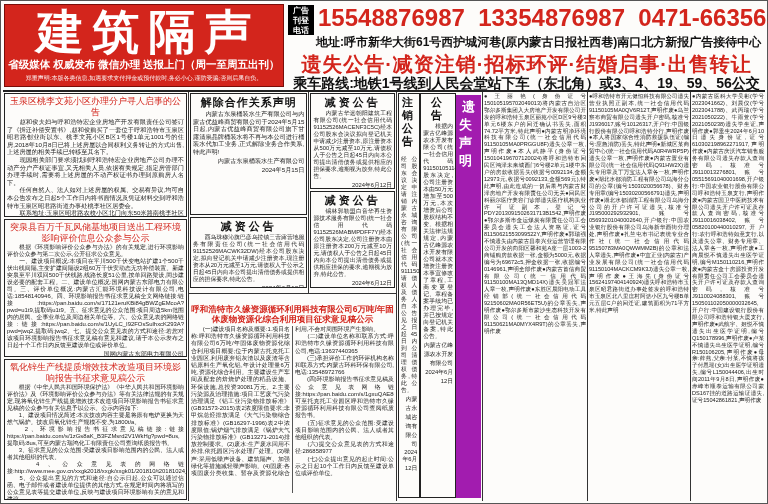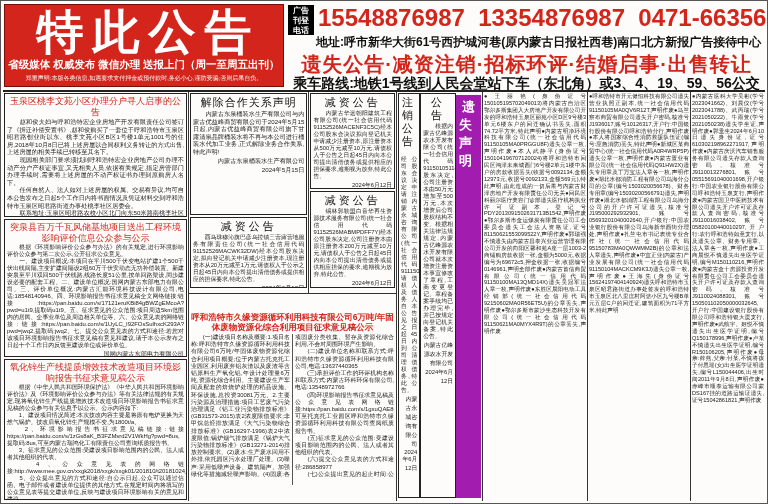--- a/index.html
+++ b/index.html
@@ -51,43 +51,43 @@
   .cg-c2{width:121px;border-right:1px solid #333;box-sizing:border-box;padding:1px;overflow:hidden;}
   .cg-c3{width:87px;box-sizing:border-box;padding:1px;overflow:hidden;}
   .col4{width:86px;display:flex;}
   .col5{width:105px;}
   .col6{width:103px;}
   .col7{flex:1;}
   
   .ad{border:1px solid #222;margin-bottom:2px;padding:1px 2px;box-sizing:border-box;overflow:hidden;background:#fdfcfa;}
   .ad:last-child{margin-bottom:0;}
   .ad-title-red{color:#d3251c;font-weight:normal;text-align:center;font-size:9px;line-height:10.5px;margin:1px 0;}
-  .ad-title-black{color:#111;font-weight:normal;text-align:center;font-size:11px;letter-spacing:3px;line-height:13px;margin:1px 0;}
+  .ad-title-black{color:#111;font-weight:bold;text-align:center;font-size:11px;letter-spacing:3px;line-height:13px;margin:1px 0;}
   .ad-body{font-size:6.2px;line-height:7.6px;text-align:justify;white-space:pre-line;color:#222;}
   .ad-body-sm{font-size:5.8px;line-height:7px;text-align:justify;white-space:pre-line;color:#222;}
   .ad-sig{font-size:6.2px;text-align:right;margin-top:1px;color:#222;white-space:pre-line;}
   .fill{flex:1;overflow:hidden;}
-  .span-ad{flex:1;overflow:hidden;padding:17px 2px;}
+  .span-ad{flex:1;overflow:hidden;padding:9px 2px;}
   .span-body{column-count:2;column-gap:5px;column-rule:1px solid #555;height:calc(100% - 22px);
     font-size:5.9px;line-height:7.2px;text-align:justify;white-space:pre-line;color:#222;overflow:hidden;}
   .span-title{color:#d3251c;font-weight:bold;text-align:center;font-size:8.5px;line-height:10px;margin:1px 0 2px 0;}
   .lost-banner{
     background:#a21caf;color:#fff;font-weight:bold;text-align:center;
     font-size:13px;letter-spacing:6px;padding:3px 0;margin:2px 0;text-indent:6px;
   }
   .lost-text{font-size:5.6px;line-height:6.9px;text-align:justify;color:#222;overflow:hidden;height:100%;}
   .col4 .lost-text{height:auto;flex:1;}
 </style>
 </head>
 <body>
 
 <div class="page">
 
   <div class="masthead">
-    <div class="masthead-title">特此公告</div>
+    <div class="masthead-title">建筑隔声</div>
     <div class="masthead-subtitle">省级媒体 权威发布 微信办理 送报上门（周一至周五出刊）</div>
     <div class="masthead-disclaimer">郑重声明:本版各类信息,如遇要求支付押金或预付款时,务必小心,谨防受骗;否则后果自负。</div>
   </div>
   <div class="phone-label" style="white-space:pre-line">广告
 刊登
 电话</div>
   <div class="phones">15548876987  13354876987  0471-6635651</div>
   <div class="address">地址:呼市新华大街61号西护城河巷(原内蒙古日报社西巷)南口北方新报广告接待中心</div>
   <div class="categories">遗失公告·减资注销·招标环评·结婚启事·出售转让</div>
   <div class="busroute">乘车路线:地铁1号线到人民会堂站下车（东北角）或3、4、19、59、56公交</div>

